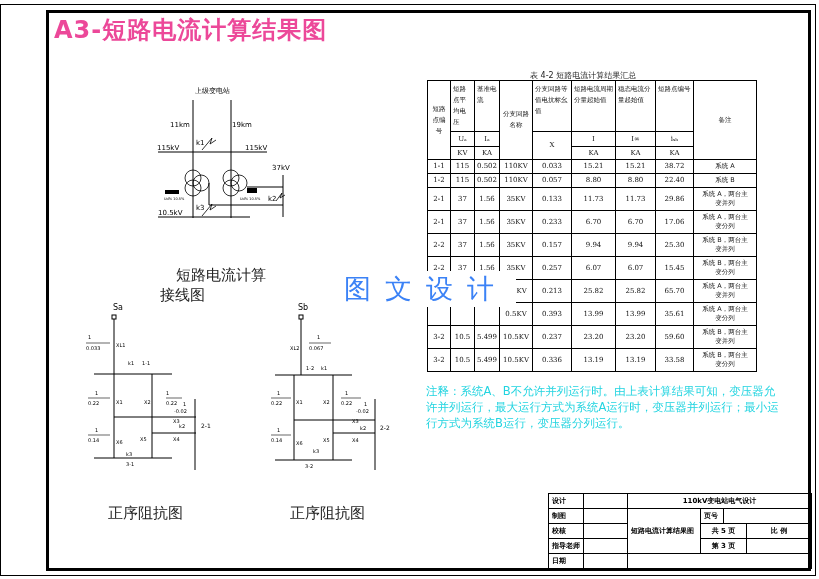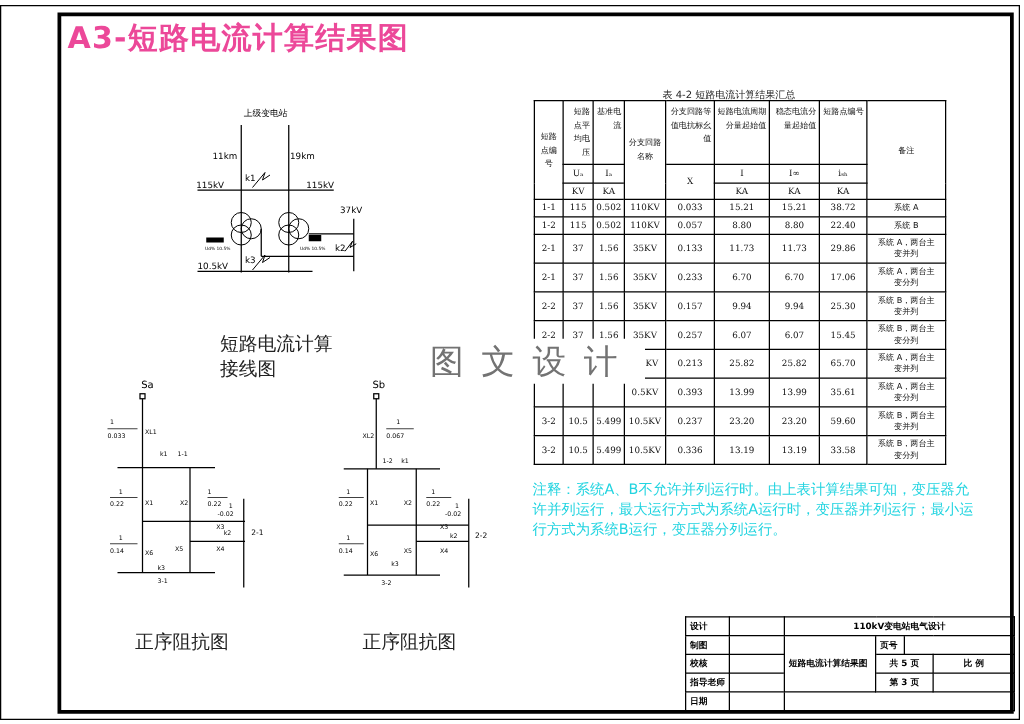--- a/index.html
+++ b/index.html
@@ -12,27 +12,27 @@
   .page-title { position:absolute; left:54px; top:14px; font-size:24px; color:#ec4899;
                 font-family:"DejaVu Sans", sans-serif; font-weight:bold; letter-spacing:1px; }
   .abs { position:absolute; }
   svg text { font-family:"DejaVu Sans", sans-serif; }
 
   
   .table-caption { position:absolute; left:530px; top:70px; font-size:8px; color:#222; }
   table.results { position:absolute; left:427px; top:80px; border-collapse:collapse;
                   font-family:"DejaVu Serif", serif; font-size:7px; color:#111; }
   table.results td { border:1px solid #000; text-align:center; padding:0; line-height:9px; }
-  table.results td.hdr { font-family:"DejaVu Sans", sans-serif; font-size:6.5px; text-align:right;
+  table.results td.hdr { font-family:"DejaVu Sans", sans-serif; font-size:6.5px; text-align:left;
                          vertical-align:top; padding:3px 2px; line-height:11px; }
   table.results td.hdr-c { text-align:center; vertical-align:middle; }
   table.results td.note { font-family:"DejaVu Sans", sans-serif; font-size:6.5px; }
 
   .watermark { position:absolute; left:336px; top:271px; font-family:"DejaVu Serif", serif;
-               font-size:27px; letter-spacing:14px; background:#fff; padding:0 8px; color:#737373;text-align:center; }
+               font-size:27px; letter-spacing:14px; background:#fff; padding:0 8px; color:#3b82f6;text-align:center; }
 
   .caption-big { position:absolute; font-size:15px; line-height:20px; color:#222;margin-top:36px; }
 
   .annotation { position:absolute; left:426px; top:383px; width:360px; font-size:11.5px;
                 line-height:16px; color:#22d4e0; }
 
   
   table.title-block { position:absolute; left:548px; top:493px; border-collapse:collapse;
                       font-size:7px; font-weight:bold; }
   table.title-block td { border:1px solid #000; height:14px; padding:0 3px; }
@@ -76,21 +76,21 @@
   <text x="122" y="90" font-size="7">37kV</text>
   <text x="118" y="121" font-size="7">k2</text>
   <polyline points="126,121 132,113 130,118 135,115" fill="none" stroke="#000" stroke-width="0.8"></polyline>
   <line x1="8" y1="137" x2="100" y2="137" stroke="#000"></line>
   <text x="8" y="135" font-size="7">10.5kV</text>
   <text x="46" y="130" font-size="7">k3</text>
   <polyline points="52,136 62,124 60,130 66,126" fill="none" stroke="#000" stroke-width="0.8"></polyline>
 </svg>
 
 <div class="caption-big" style="left:176px;top:229px;">短路电流计算</div>
-<div class="caption-big" style="left:176px;top:249px;">接线图</div>
+<div class="caption-big" style="left:160px;top:249px;">接线图</div>
 
 <svg class="abs" style="left:70px;top:295px;" width="160" height="175">
   <text x="43" y="15" font-size="8">Sa</text>
   <rect x="42" y="20" width="4" height="4" fill="none" stroke="#000"></rect>
   <line x1="44" y1="24" x2="44" y2="163" stroke="#000"></line>
   <line x1="82" y1="79" x2="82" y2="163" stroke="#000"></line>
   <text x="18" y="44" font-size="5">1</text>
   <line x1="16" y1="48" x2="40" y2="48" stroke="#000" stroke-width="0.6"></line>
   <text x="16" y="55" font-size="5">0.033</text>
   <text x="46" y="52" font-size="5">XL1</text>

